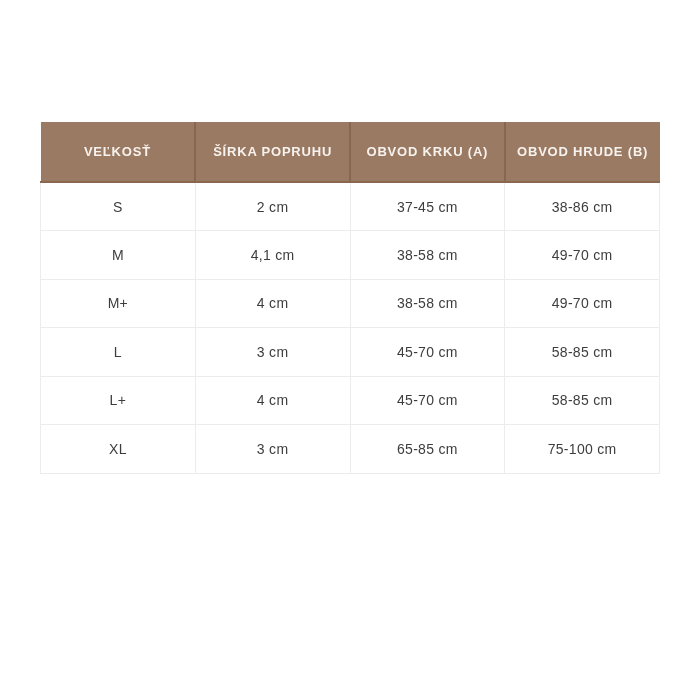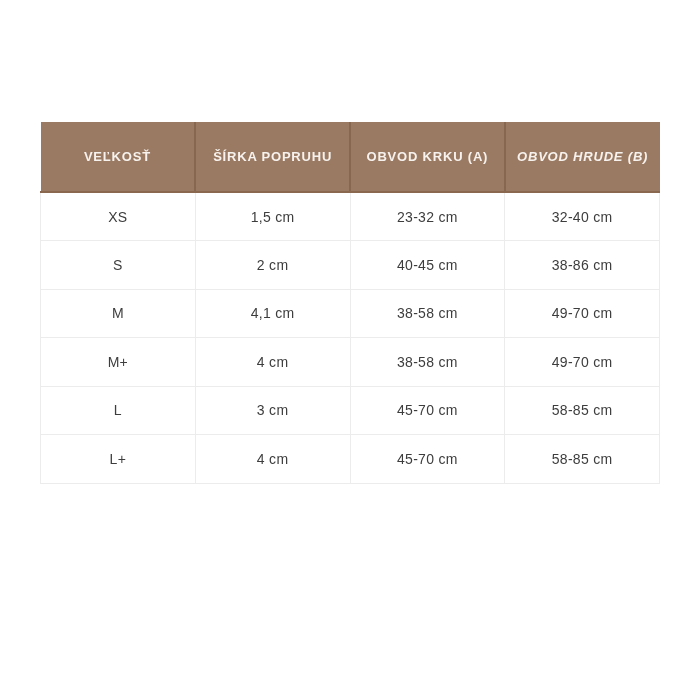--- a/index.html
+++ b/index.html
@@ -28,35 +28,34 @@
     left: 40px;
     top: 122px;
     width: 620px;
   }
   table.size-table {
     width: 620px;
     border-collapse: collapse;
     table-layout: fixed;
   }
   table.size-table thead th {
-    height: 70px;
+    height: 60px;
     background: var(--header-bg);
     color: var(--header-text);
     font-size: 13px;
     font-weight: 600;
     letter-spacing: 0.8px;
     text-transform: uppercase;
     text-align: center;
     vertical-align: middle;
     border-right: 2px solid var(--header-divider);
     border-bottom: 2px solid var(--header-border-bottom);
   }
   table.size-table thead th:last-child {
     border-right: none;
-    font-style: italic;
   }
   table.size-table tbody td {
     height: 48.5px;
     background: #ffffff;
     color: var(--body-text);
     font-size: 14px;
     font-weight: 400;
     letter-spacing: 0.3px;
     text-align: center;
     vertical-align: middle;
@@ -75,29 +74,23 @@
       <thead>
         <tr>
           <th>VEĽKOSŤ</th>
           <th>ŠÍRKA POPRUHU</th>
           <th>OBVOD KRKU (a)</th>
           <th>OBVOD HRUDE (b)</th>
         </tr>
       </thead>
       <tbody>
         <tr>
-          <td>XS</td>
-          <td>1,5 cm</td>
-          <td>23-32 cm</td>
-          <td>32-40 cm</td>
-        </tr>
-        <tr>
           <td>S</td>
           <td>2 cm</td>
-          <td>40-45 cm</td>
+          <td>37-45 cm</td>
           <td>38-86 cm</td>
         </tr>
         <tr>
           <td>M</td>
           <td>4,1 cm</td>
           <td>38-58 cm</td>
           <td>49-70 cm</td>
         </tr>
         <tr>
           <td>M+</td>
@@ -110,16 +103,22 @@
           <td>3 cm</td>
           <td>45-70 cm</td>
           <td>58-85 cm</td>
         </tr>
         <tr>
           <td>L+</td>
           <td>4 cm</td>
           <td>45-70 cm</td>
           <td>58-85 cm</td>
         </tr>
+        <tr>
+          <td>XL</td>
+          <td>3 cm</td>
+          <td>65-85 cm</td>
+          <td>75-100 cm</td>
+        </tr>
       </tbody>
     </table>
   </div>
 </div>
 
 </body></html>

